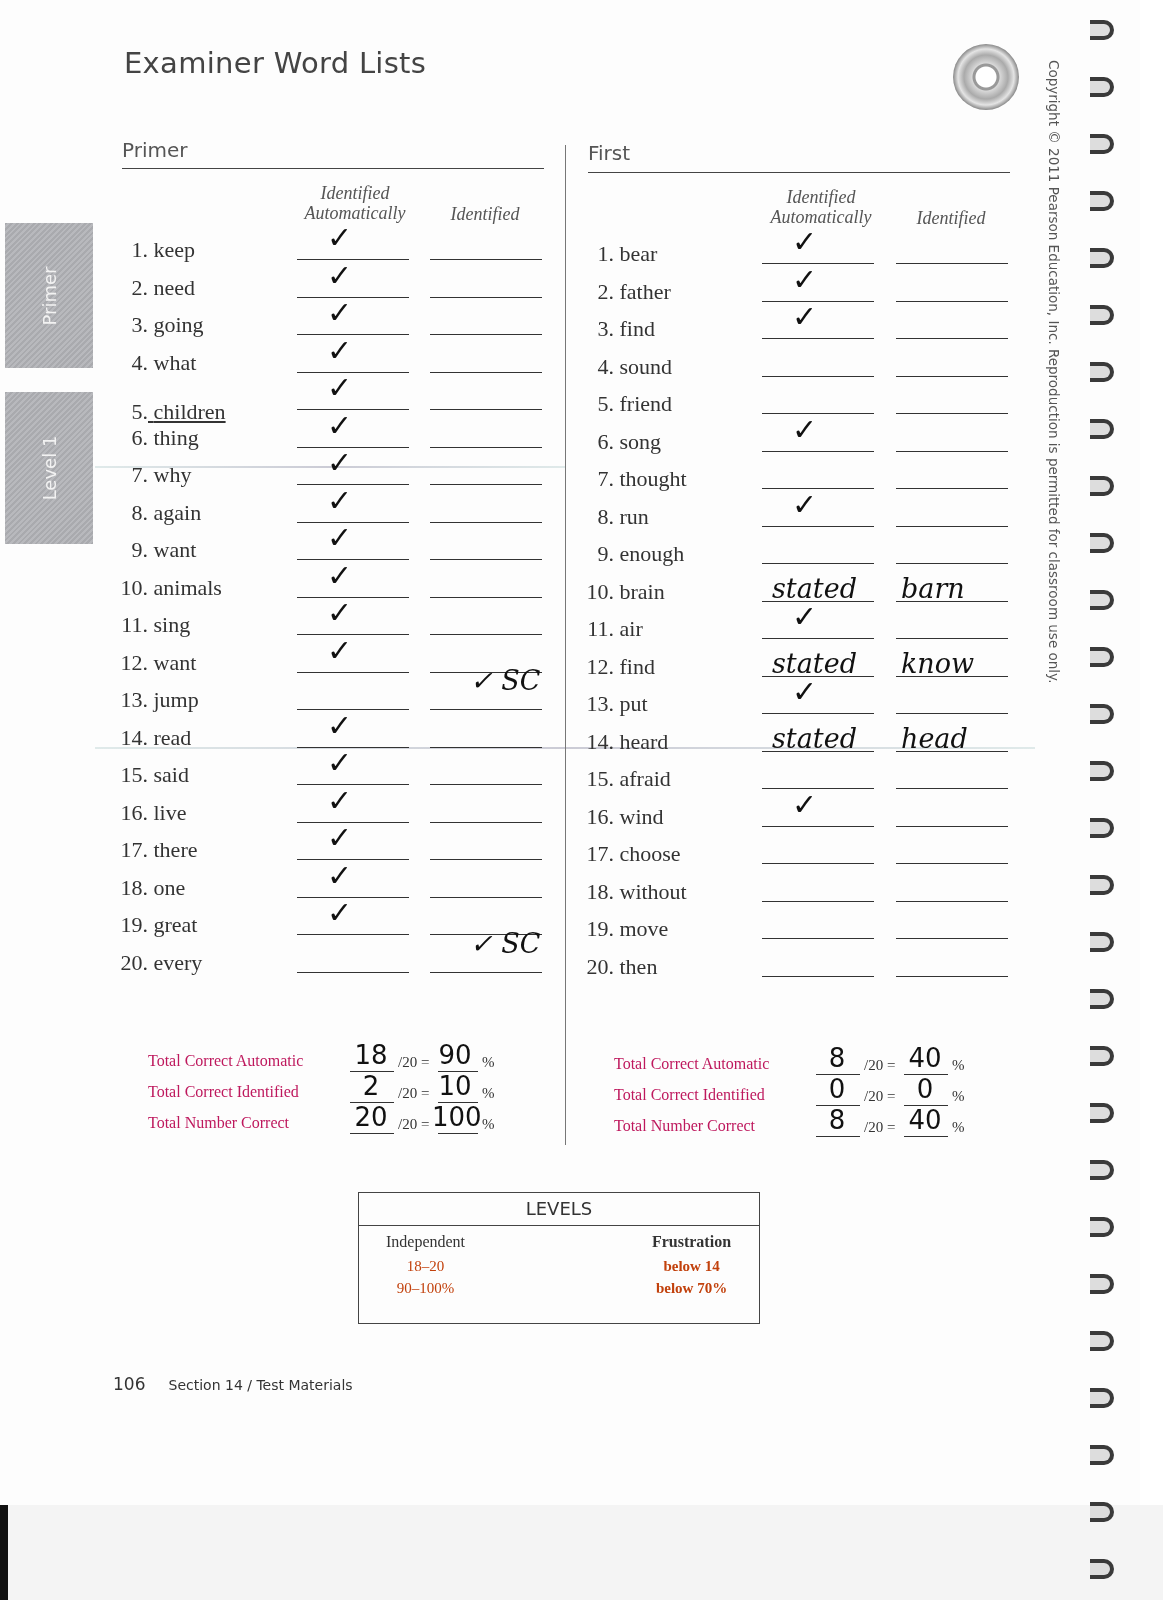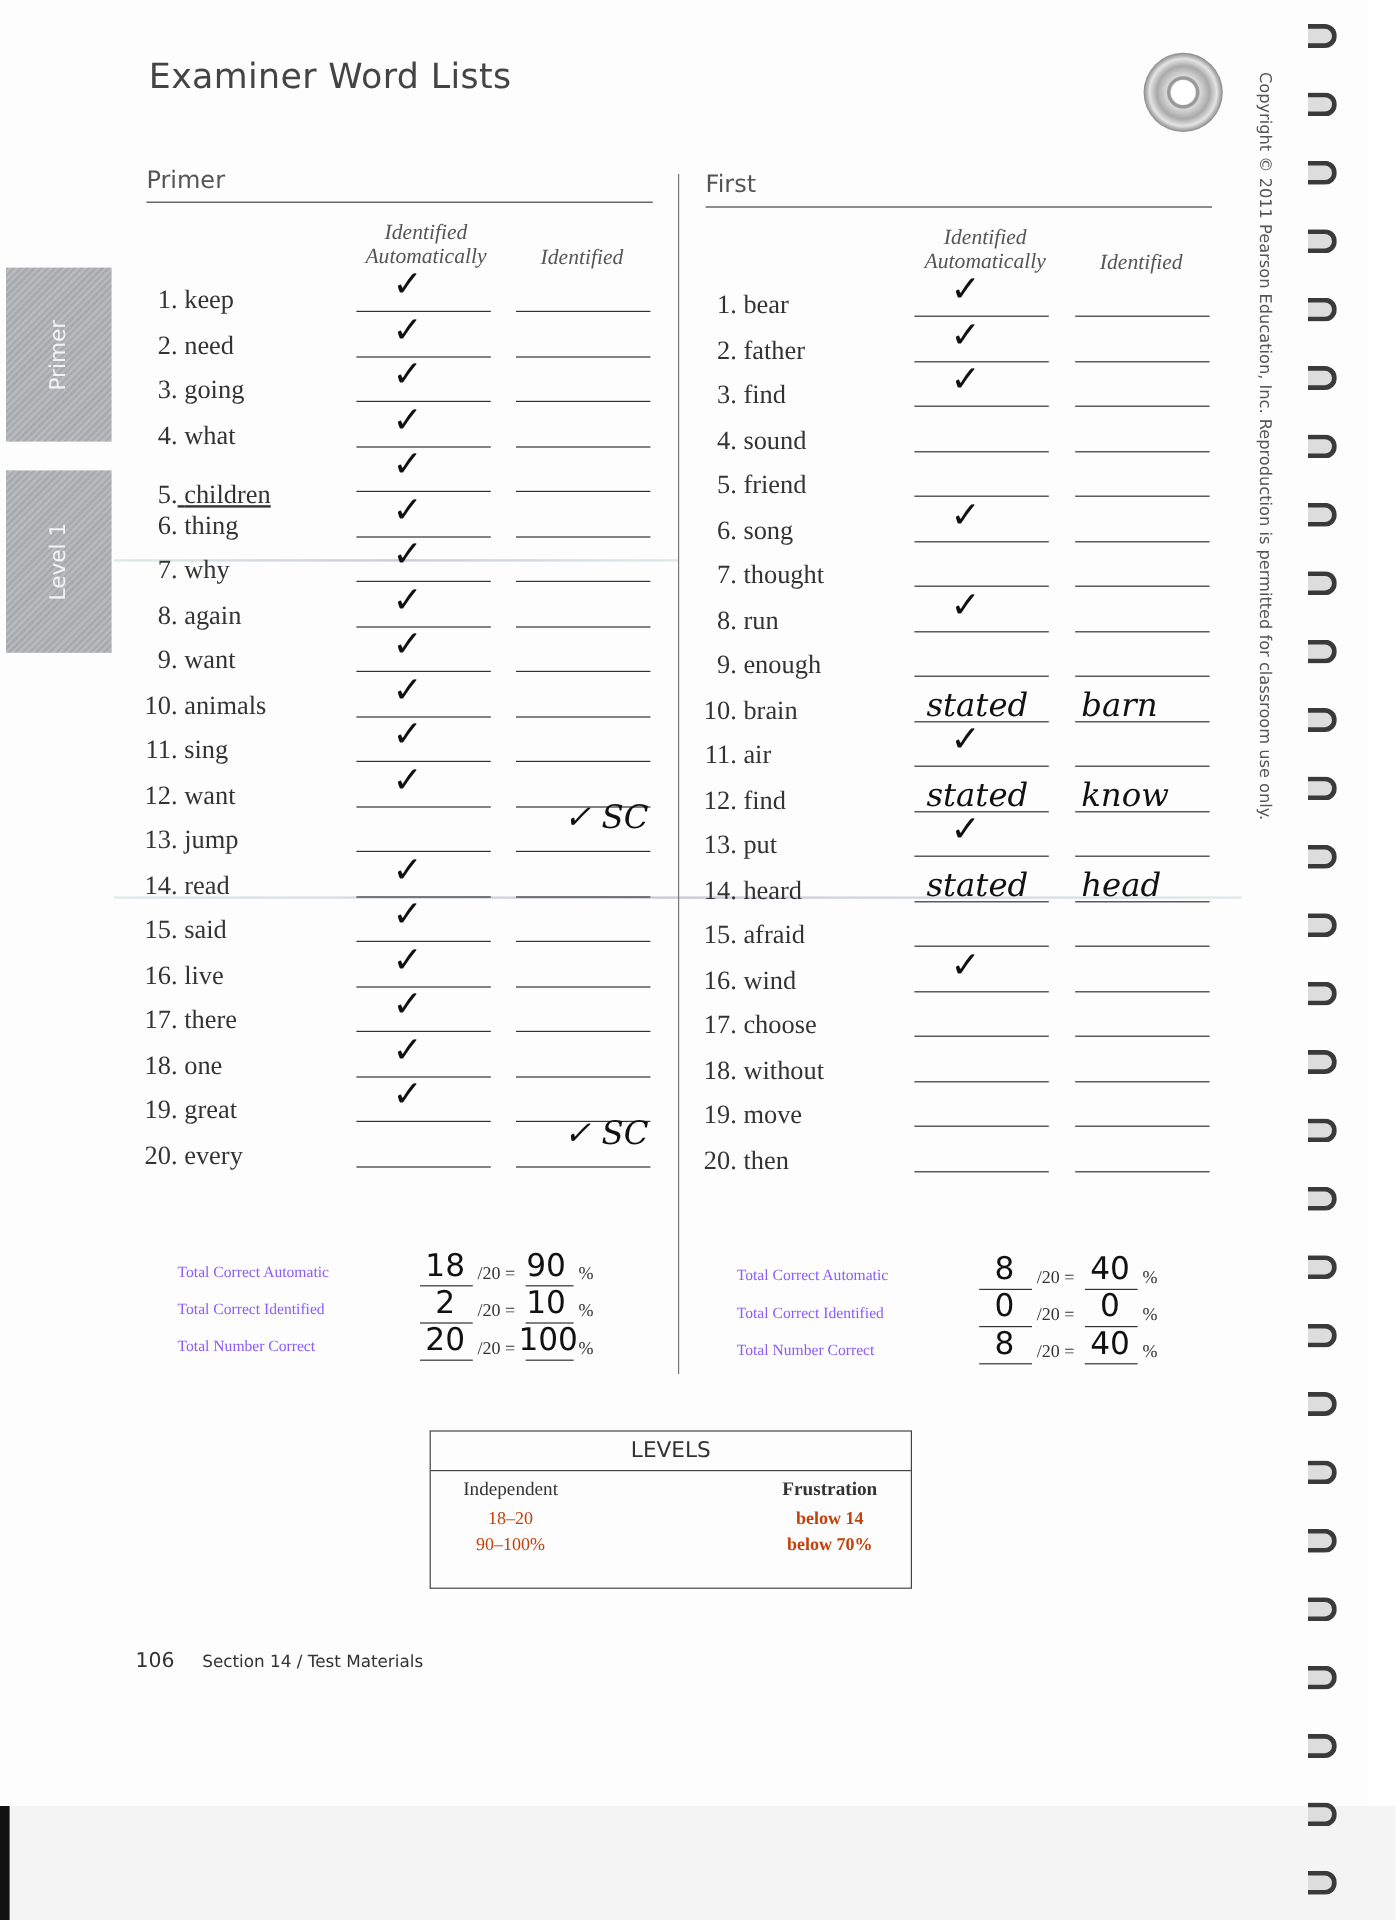--- a/index.html
+++ b/index.html
@@ -35,21 +35,21 @@
   .col-head { position: absolute; font-style: italic; font-size: 18px; color: #555; text-align: center; line-height: 20px; }
 
   .row { position: absolute; height: 37px; }
   .word { position: absolute; font-size: 22px; color: #333; white-space: nowrap; }
   .blank { position: absolute; height: 1px; background: #333; }
   .mark { position: absolute; font-family: "DejaVu Sans", sans-serif; font-size: 30px; color: #111; line-height: 30px; }
   .hand { position: absolute; font-family: "DejaVu Serif", serif; font-style: italic; font-size: 27px; color: #111; white-space: nowrap; }
 
   .totals { position: absolute; }
   .tot-row { position: relative; height: 31px; }
-  .tot-label { position: absolute; left: 0; top: 6px; font-size: 13px; color: #8b5cf6; white-space: nowrap; }
+  .tot-label { position: absolute; left: 0; top: 6px; font-size: 16px; color: #be185d; white-space: nowrap; }
   .tot-val { position: absolute; top: -6px; font-family: "DejaVu Sans", sans-serif; font-size: 26px; color: #111; text-align: center; width: 46px; }
   .tot-fix { position: absolute; top: 8px; font-size: 15px; color: #333; white-space: nowrap; }
   .tot-line { position: absolute; top: 25px; height: 1px; background: #333; }
 
   .levels { position: absolute; left: 358px; top: 1192px; width: 400px; height: 130px; border: 1px solid #444; }
   .levels-title { position: absolute; left: 0; top: 0; width: 100%; height: 32px; border-bottom: 1px solid #444; text-align: center; font-family: "DejaVu Sans", sans-serif; font-size: 18px; line-height: 32px; color: #333; }
   .lv-col { position: absolute; top: 36px; width: 133px; text-align: center; }
   .lv-name { font-size: 16px; color: #333; height: 26px; line-height: 26px; }
   .lv-val { font-size: 15px; color: #c2410c; line-height: 22px; }
 

